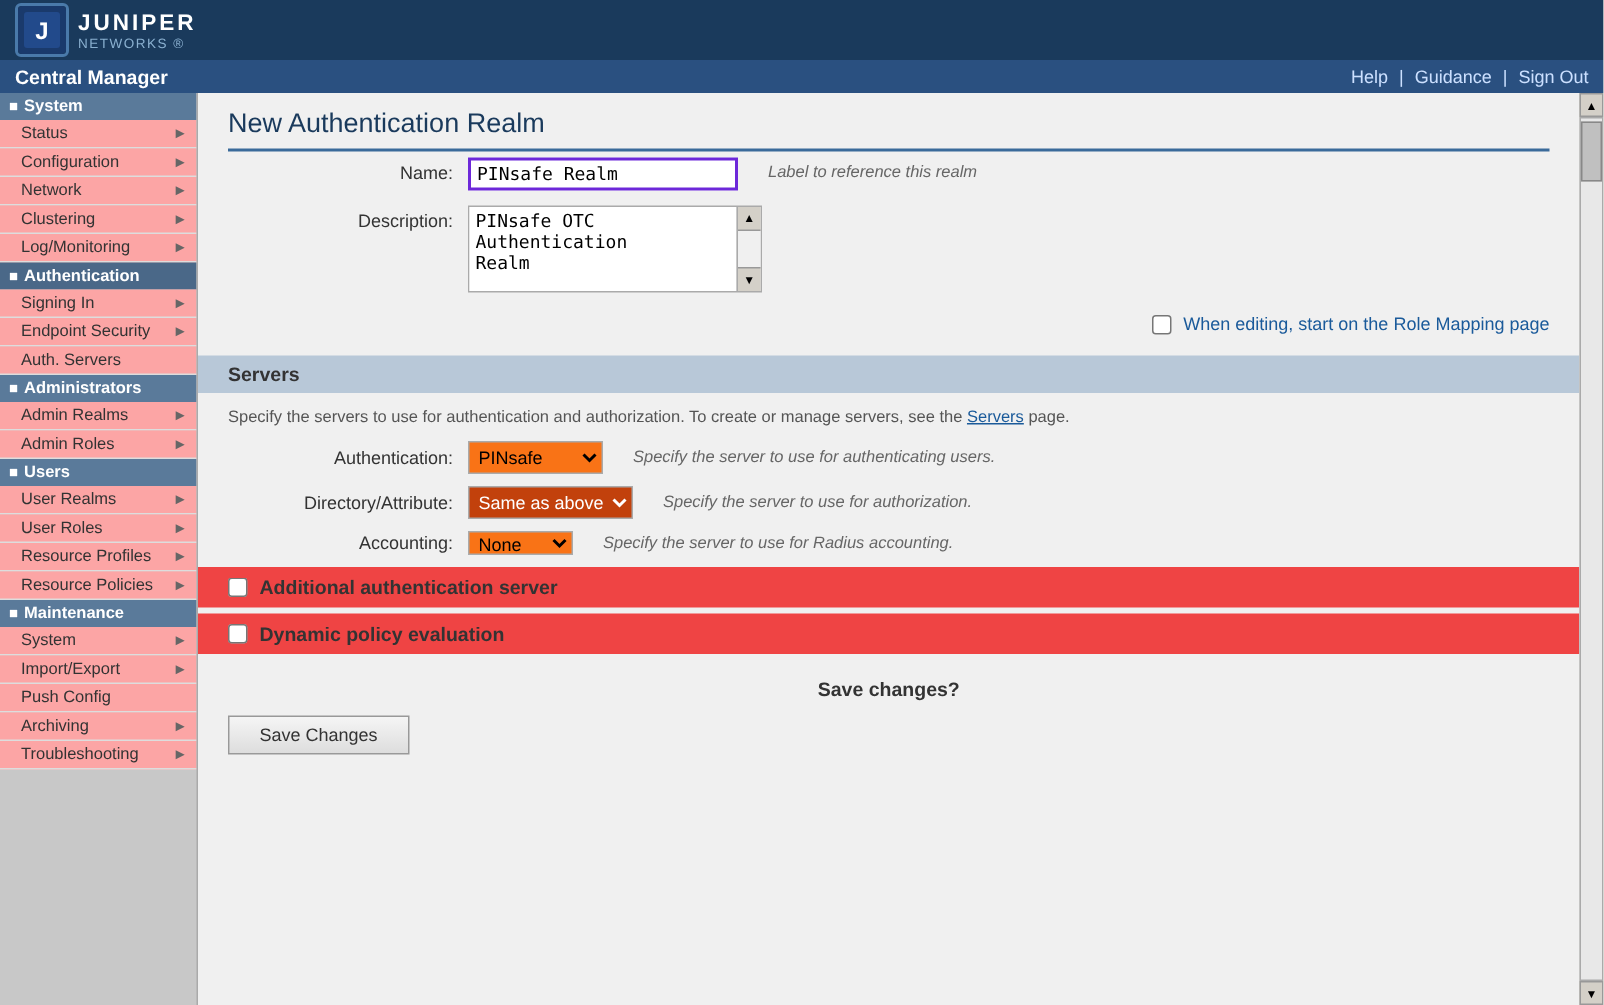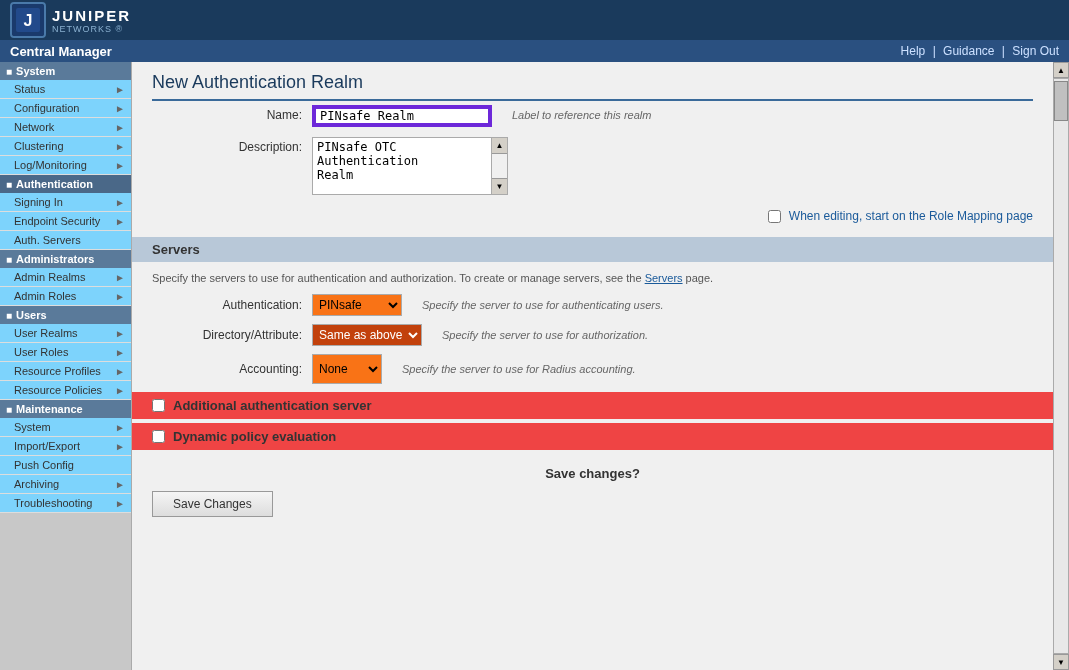--- a/index.html
+++ b/index.html
@@ -84,21 +84,21 @@
     }
     .sidebar-item {
       padding: 3px 6px 3px 14px;
       font-size: 11px;
       color: #333;
       cursor: pointer;
       display: flex;
       align-items: center;
       justify-content: space-between;
       border-bottom: 1px solid #ddd;
-      background: #7dd3fc;
+      background: #fca5a5;
     }
     .sidebar-item .arrow { color: #666; font-size: 10px; }
     .sidebar-section-active {
       background: #4a6888;
     }
 
     
     #content {
       flex: 1;
       background: #f0f0f0;
@@ -124,21 +124,21 @@
       width: 160px;
       font-size: 12px;
       color: #333;
       padding-top: 3px;
       text-align: right;
       padding-right: 10px;
     }
     .form-input input[type="text"] {
       width: 180px;
       height: 22px;
-      border: 4px solid #6d28d9;
+      border: 2px solid #6d28d9;
       padding: 2px 4px;
       font-size: 12px;
       font-family: monospace;
     }
     .form-hint {
       margin-left: 20px;
       color: #666;
       font-size: 11px;
       padding-top: 4px;
       font-style: italic;
@@ -483,21 +483,21 @@
           <option>Local</option>
           <option>LDAP</option>
         </select>
       </div>
       <div class="server-hint">Specify the server to use for authorization.</div>
     </div>
 
     <div class="server-row">
       <div class="server-label">Accounting:</div>
       <div class="server-select">
-        <select style="width:70px;height:30px;font-size:12px;">
+        <select style="width:70px;height:16px;font-size:12px;">
           <option selected="">None</option>
           <option>RADIUS</option>
         </select>
       </div>
       <div class="server-hint">Specify the server to use for Radius accounting.</div>
     </div>
 
     <div class="collapsible-section">
       <input type="checkbox" id="additional-auth-cb" style="">
       <label for="additional-auth-cb" style="font-size:13px;font-weight:bold;color:#333;cursor:pointer;">Additional authentication server</label>

